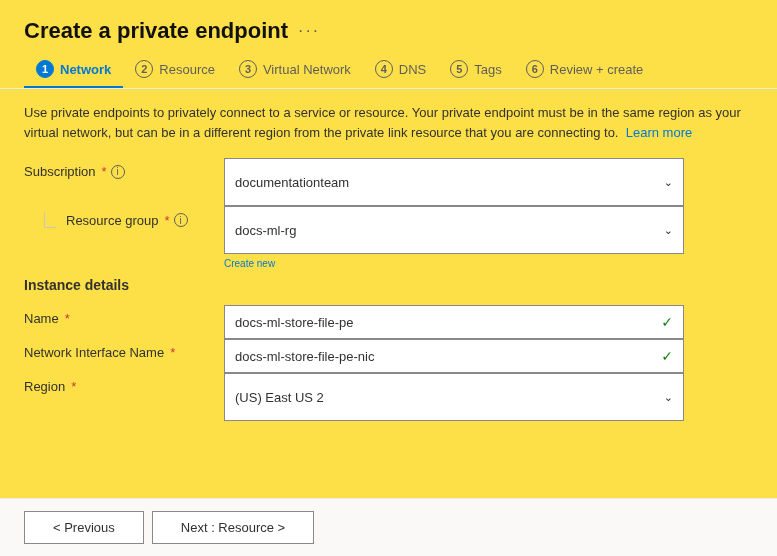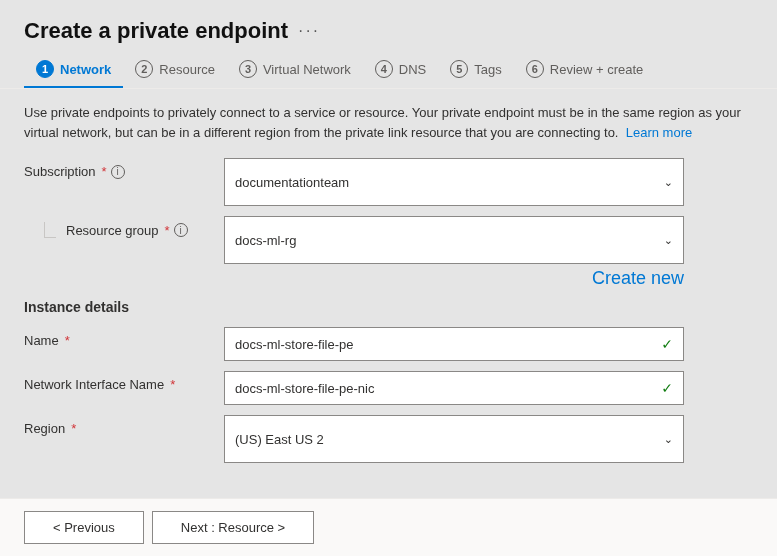--- a/index.html
+++ b/index.html
@@ -10,21 +10,21 @@
       color: #323130;
       width: 777px;
       height: 556px;
       overflow: hidden;
     }
 
     .page-container {
       display: flex;
       flex-direction: column;
       height: 556px;
-      background: #e5e5e5;
+      background: #fde047;
     }
 
     
     .header {
       padding: 18px 24px 8px 24px;
       display: flex;
       align-items: center;
       gap: 10px;
     }
     .header-title {
@@ -105,22 +105,21 @@
       font-weight: 600;
       color: #323130;
       margin-bottom: 12px;
       margin-top: 4px;
     }
 
     
     .form-row {
       display: flex;
       align-items: flex-start;
-      margin-bottom: 10px;
-      text-align: right;
+      margin-bottom: 0;
     }
     .form-label-col {
       width: 200px;
       min-width: 200px;
       display: flex;
       align-items: center;
       gap: 4px;
       padding-top: 6px;
       font-size: 13px;
     }
@@ -176,21 +175,21 @@
       padding: 16px 10px;
       font-size: 13px;
       color: #323130;
     }
     .check-icon {
       color: #107c10;
       font-size: 14px;
     }
     .create-new-link {
       color: #0078d4;
-      font-size: 18px;
+      font-size: 10px;
       cursor: pointer;
       text-decoration: none;
       display: block;
       margin-top: 4px;
     }
 
     
     .footer {
       border-top: 1px solid #edebe9;
       padding: 12px 24px;

